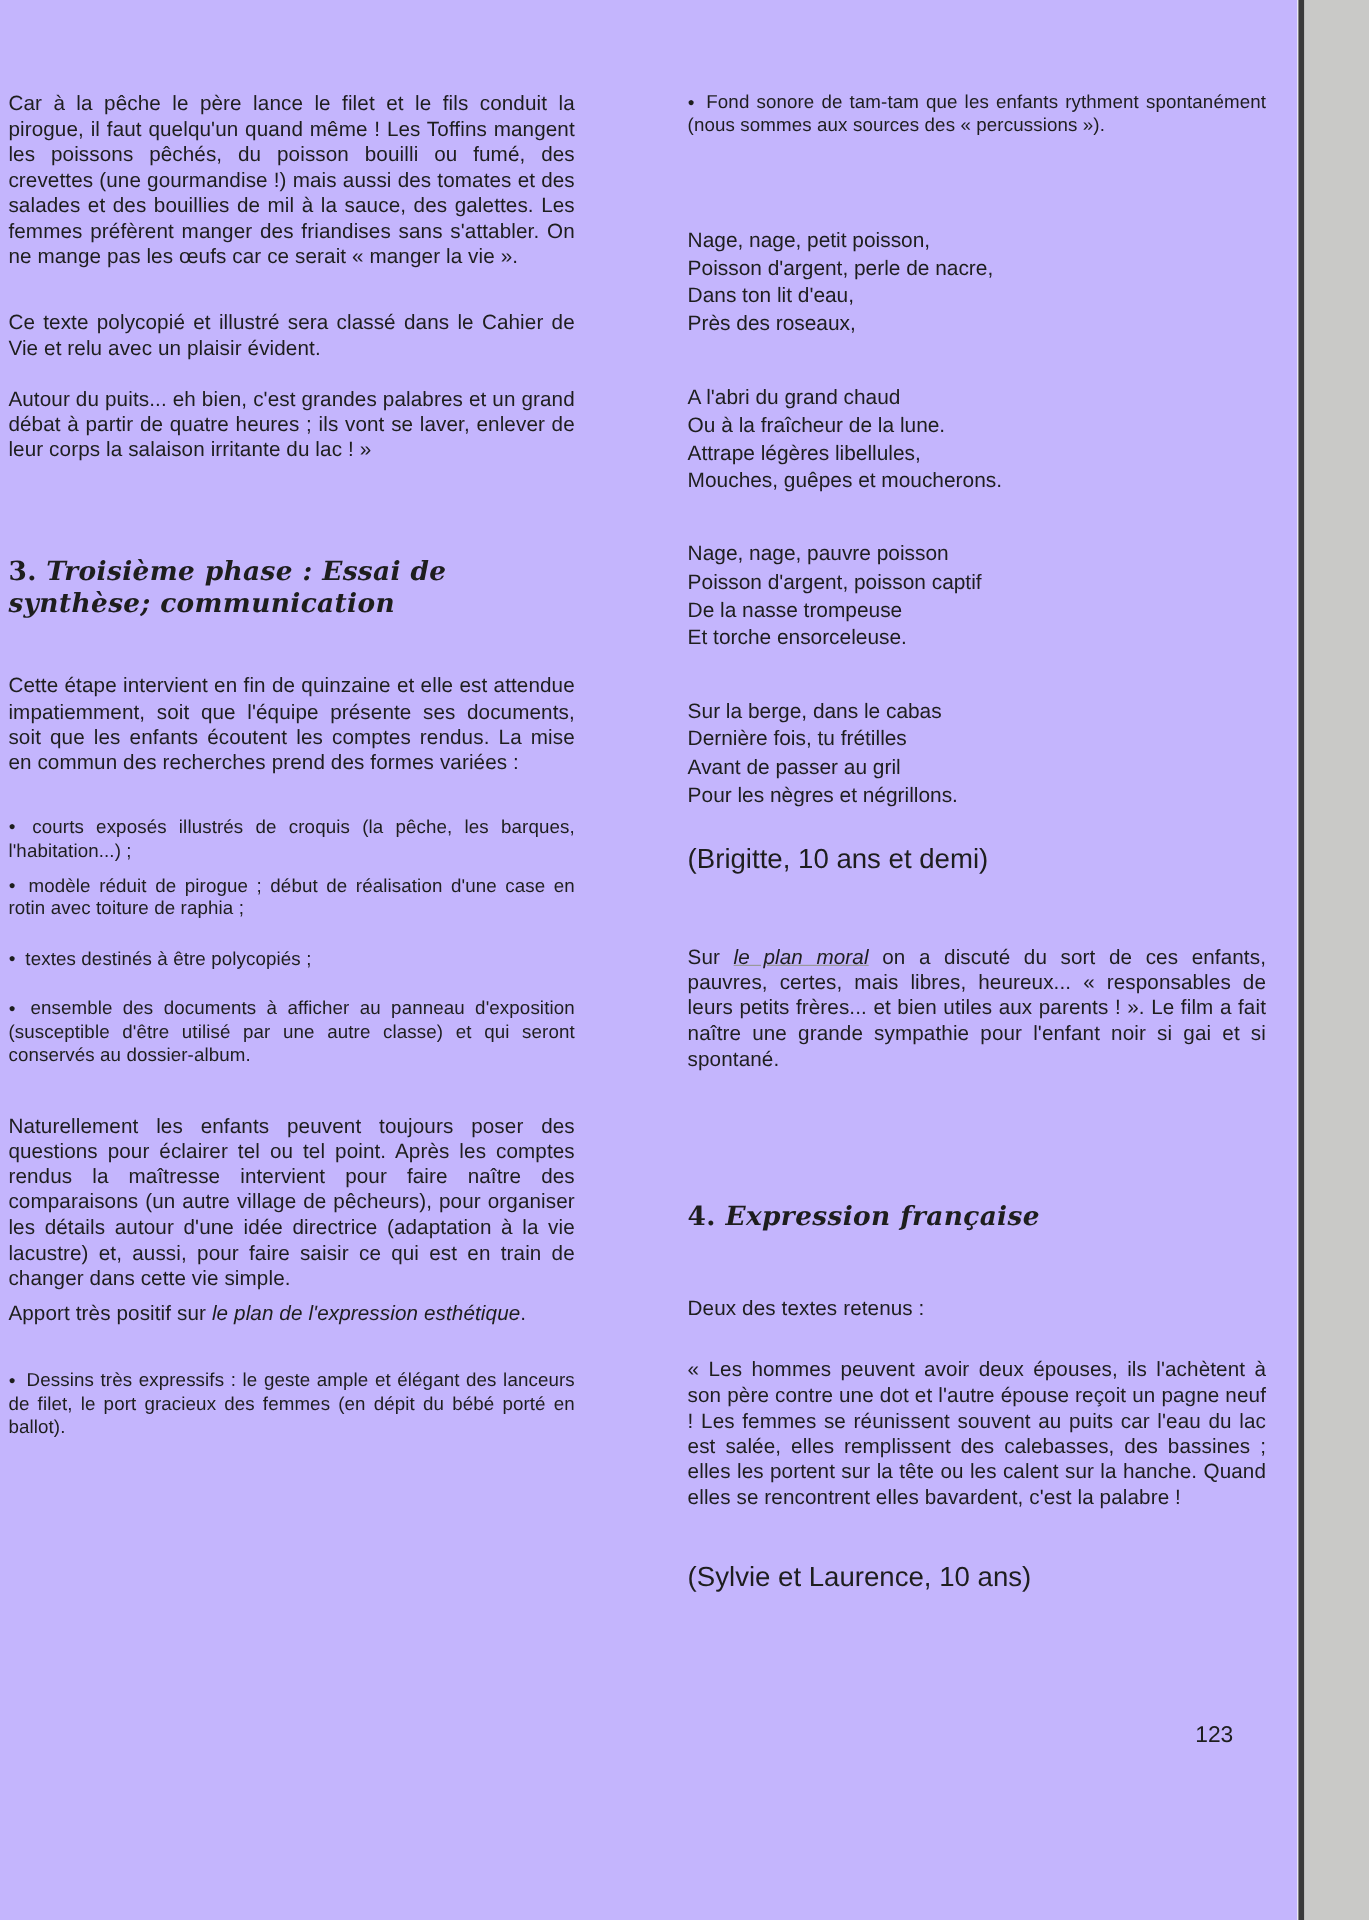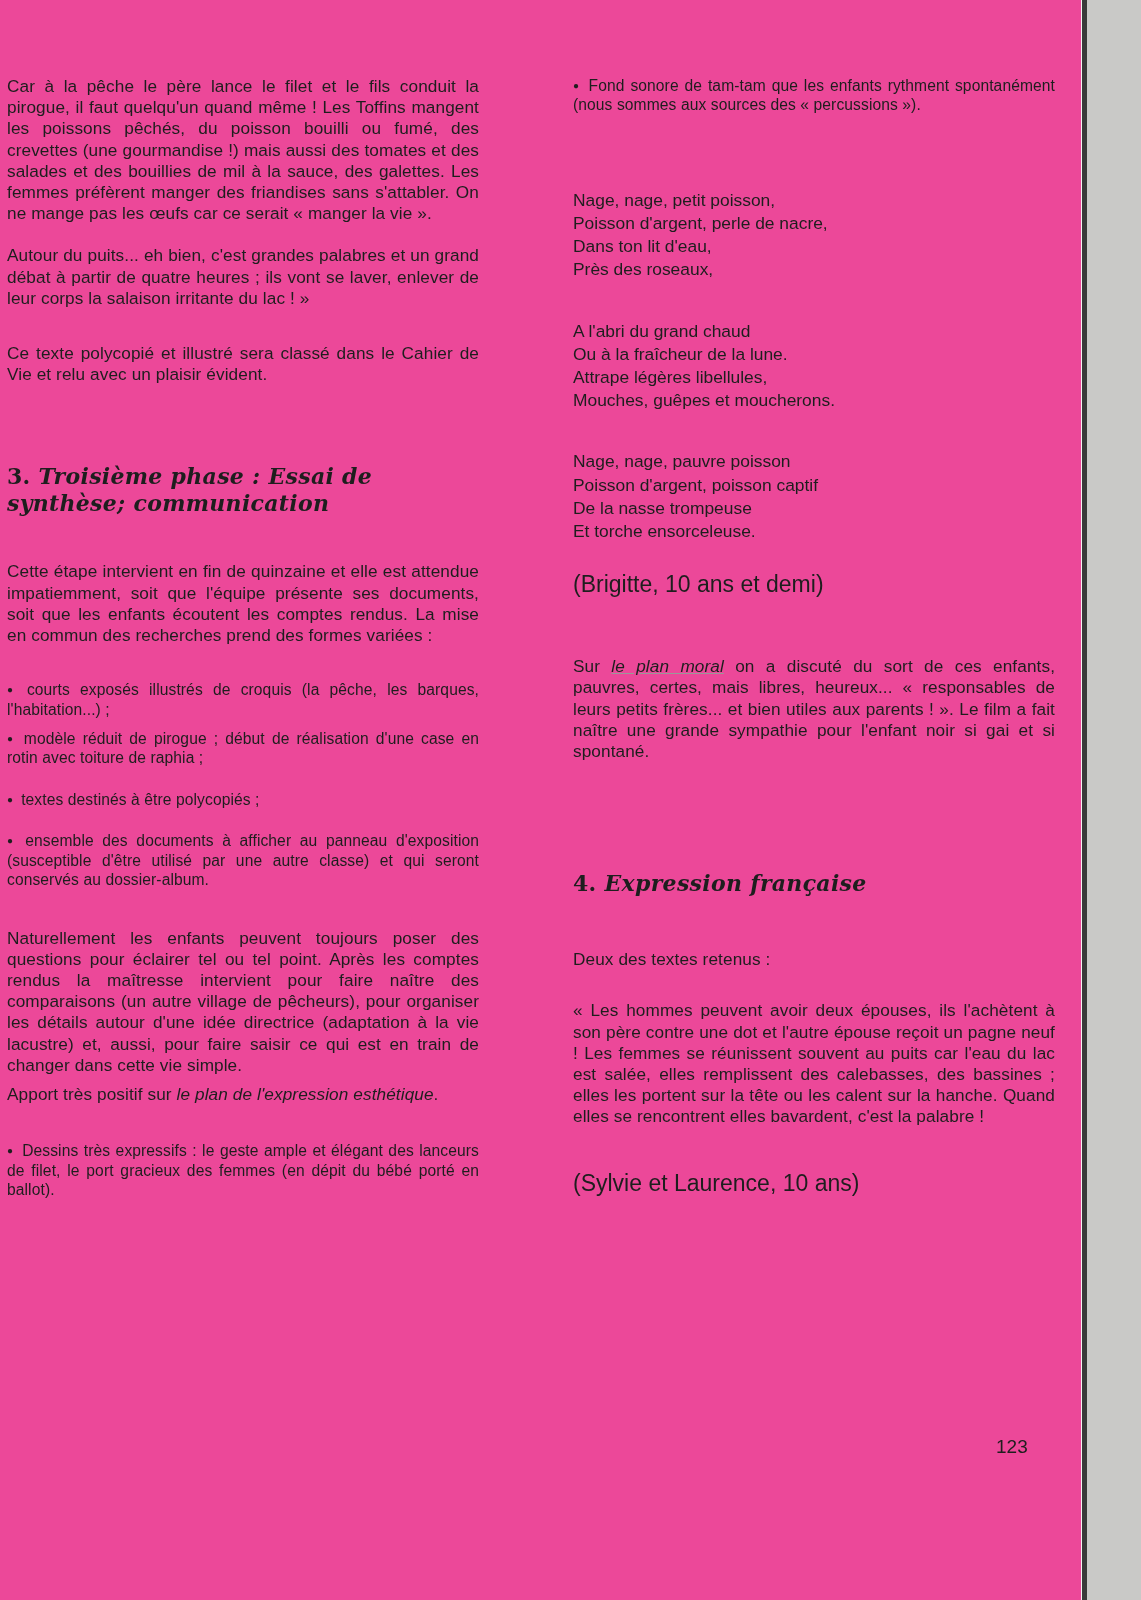--- a/index.html
+++ b/index.html
@@ -5,21 +5,21 @@
     html, body { margin: 0; padding: 0; }
     body {
       width: 1141px; height: 1600px; overflow: hidden;
       background: #f4f4f2;
       position: relative;
       font-family: "Liberation Sans", sans-serif;
       color: #1e1e1e;
     }
     .page {
       position: absolute; left: 0; top: 0; width: 1081px; height: 1600px;
-      background: #ec4899;
+      background: #c4b5fd;
     }
     .binding-line {
       position: absolute; left: 1082px; top: 0; width: 5px; height: 1600px;
       background: #3a3a3a;
     }
     .binding-strip {
       position: absolute; left: 1087px; top: 0; width: 54px; height: 1600px;
       background: #c9c9c7;
     }
     .col { position: absolute; }
@@ -49,22 +49,22 @@
       position: absolute; left: 996px; top: 1436px; font-size: 19px;
     }
   </style>
 </head>
 <body>
 
 <div class="page">
 
   <div class="col col-left">
     <p class="p">Car à la pêche le père lance le filet et le fils conduit la pirogue, il faut quelqu'un quand même ! Les Toffins mangent les poissons pêchés, du poisson bouilli ou fumé, des crevettes (une gourmandise !) mais aussi des tomates et des salades et des bouillies de mil à la sauce, des galettes. Les femmes préfèrent manger des friandises sans s'attabler. On ne mange pas les œufs car ce serait « manger la vie ».</p>
+    <p class="p" style="margin-top:34px">Ce texte polycopié et illustré sera classé dans le Cahier de Vie et relu avec un plaisir évident.</p>
     <p class="p last-left" style="margin-top:21px">Autour du puits... eh bien, c'est grandes palabres et un grand débat à partir de quatre heures ; ils vont se laver, enlever de leur corps la salaison irritante du lac ! »</p>
-    <p class="p" style="margin-top:34px">Ce texte polycopié et illustré sera classé dans le Cahier de Vie et relu avec un plaisir évident.</p>
 
     <h2 class="heading" style="margin-top:78px">
       <span class="num">3.</span>
       <span>Troisième phase : Essai de synthèse; communication</span>
     </h2>
 
     <p class="p" style="margin-top:44px">Cette étape intervient en fin de quinzaine et elle est attendue impatiemment, soit que l'équipe présente ses documents, soit que les enfants écoutent les comptes rendus. La mise en commun des recherches prend des formes variées :</p>
 
     <p class="p small bullet" style="margin-top:34px">courts exposés illustrés de croquis (la pêche, les barques, l'habitation...) ;</p>
     <p class="p small bullet" style="margin-top:10px">modèle réduit de pirogue ; début de réalisation d'une case en rotin avec toiture de raphia ;</p>
@@ -92,20 +92,26 @@
       <div>Ou à la fraîcheur de la lune.</div>
       <div>Attrape légères libellules,</div>
       <div>Mouches, guêpes et moucherons.</div>
     </div>
     <div class="verse" style="margin-top:38px">
       <div>Nage, nage, pauvre poisson</div>
       <div>Poisson d'argent, poisson captif</div>
       <div>De la nasse trompeuse</div>
       <div>Et torche ensorceleuse.</div>
     </div>
+    <div class="verse" style="margin-top:38px">
+      <div>Sur la berge, dans le cabas</div>
+      <div>Dernière fois, tu frétilles</div>
+      <div>Avant de passer au gril</div>
+      <div>Pour les nègres et négrillons.</div>
+    </div>
 
     <p class="sign" style="margin-top:28px">(Brigitte, 10 ans et demi)</p>
 
     <p class="p" style="margin-top:58px"><span>Sur </span><em style="text-decoration:underline; text-decoration-color:#999">le plan moral</em><span> on a discuté du sort de ces enfants, pauvres, certes, mais libres, heureux... « responsables de leurs petits frères... et bien utiles aux parents ! ». Le film a fait naître une grande sympathie pour l'enfant noir si gai et si spontané.</span></p>
 
     <h2 class="heading" style="margin-top:108px">
       <span class="num">4.</span>
       <span>Expression française</span>
     </h2>
 

